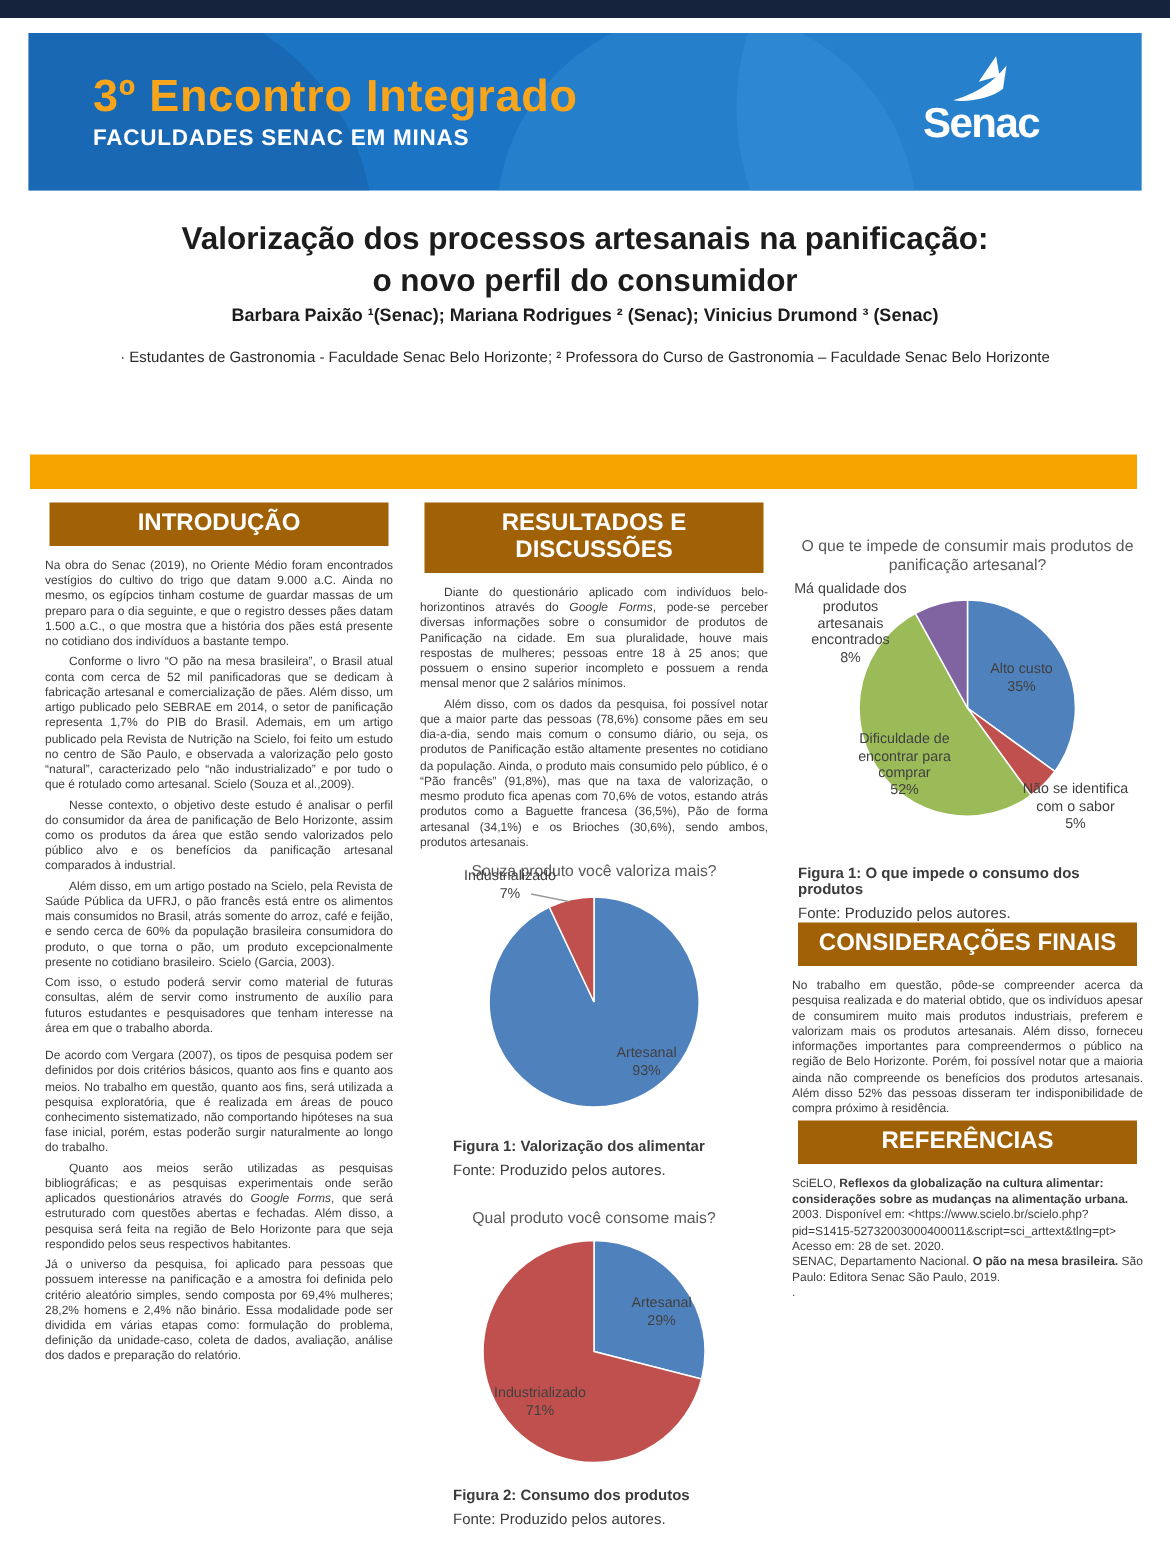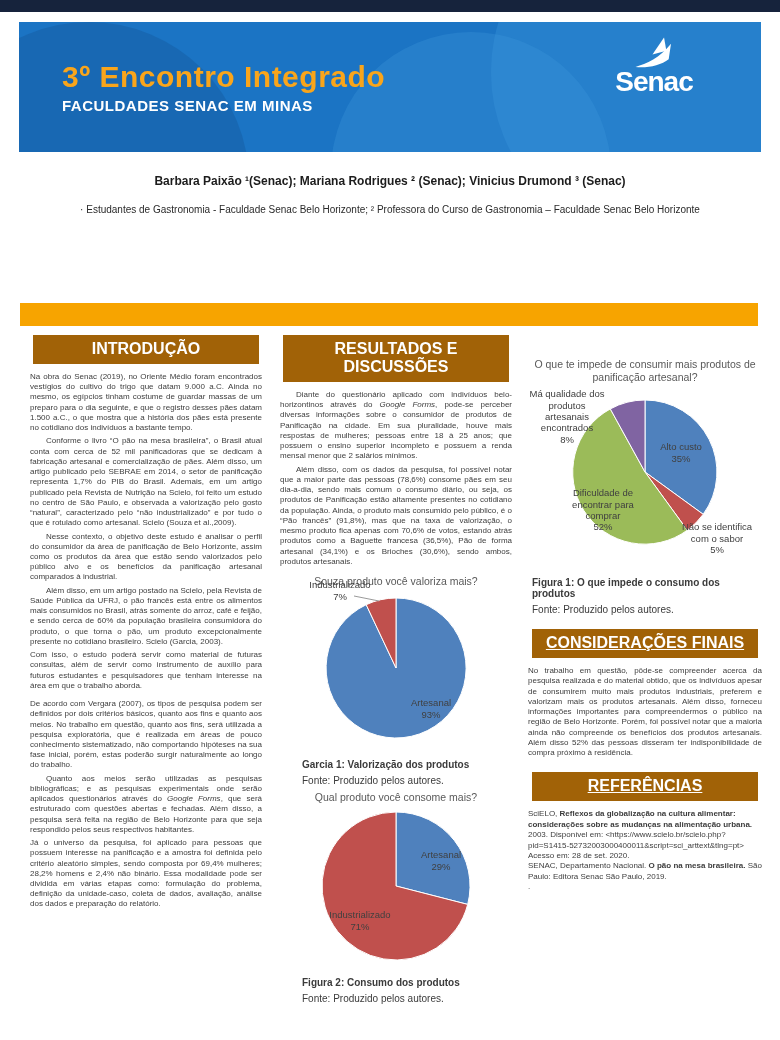--- a/index.html
+++ b/index.html
@@ -1,20 +1,20 @@
 <!DOCTYPE html>
 <html><head>
 <meta charset="utf-8">
 <style>
   html,body{margin:0;padding:0;background:#ffffff;}
   .poster{position:relative;width:780px;height:1040px;background:#ffffff;overflow:hidden;
           font-family:"Liberation Sans",sans-serif;color:#3d3d3d;}
   
   .top-strip{position:absolute;top:0;left:0;width:780px;height:12px;background:#16233c;}
-  .banner{position:absolute;top:22px;left:19px;width:742px;height:130px;background:#1b74c4;overflow:hidden;}
+  .banner{position:absolute;top:22px;left:19px;width:742px;height:105px;background:#1b74c4;overflow:hidden;}
   .banner .dec1{position:absolute;right:-70px;top:-120px;width:340px;height:340px;border-radius:50%;background:#2f8bd3;opacity:.55;}
   .banner .dec2{position:absolute;right:150px;bottom:-160px;width:280px;height:280px;border-radius:50%;background:#3b95da;opacity:.35;}
   .banner .dec3{position:absolute;left:-90px;bottom:-190px;width:320px;height:320px;border-radius:50%;background:#14589a;opacity:.4;}
   .banner-text{position:absolute;left:43px;top:50%;transform:translateY(-50%);}
   .banner-title{font-size:30px;font-weight:bold;color:#f9a51b;letter-spacing:.5px;line-height:1.05;}
   .banner-subtitle{font-size:15px;font-weight:bold;color:#ffffff;letter-spacing:.5px;margin-top:4px;}
   .logo{position:absolute;right:52px;top:14px;width:110px;text-align:center;}
   .logo svg{width:52px;height:34px;display:block;margin:0 auto -2px auto;}
   .logo-word{font-size:28px;font-weight:bold;color:#ffffff;letter-spacing:-1px;line-height:1;}
   
@@ -24,21 +24,21 @@
   .affiliation{font-size:10px;margin-top:16px;color:#2a2a2a;}
   .divider{position:absolute;top:303px;left:20px;width:738px;height:23px;background:#f7a400;}
   
   .col{position:absolute;top:335px;width:232px;}
   .col1{left:30px;}  .col2{left:280px;}  .col3{left:528px;width:234px;}
   .sec-header{background:#a16207;color:#ffffff;font-weight:bold;font-size:16px;text-align:center;
               padding:5px 0 6px 0;width:226px;margin:0 auto;}
   .sec-body{margin-top:8px;font-size:8px;line-height:1.28;text-align:justify;color:#3d3d3d;}
   .para{margin:0 0 3px 0;}
   .para.ind{text-indent:16px;}
-  .mt{margin-top:14px;text-decoration:underline;}
+  .mt{}
   
   .chart{margin-top:8px;}
   .chart-title{font-size:10.5px;color:#595959;text-align:center;line-height:1.25;margin-bottom:2px;}
   .pie-area{position:relative;width:232px;margin:0 auto;overflow:visible;}
   .pie-label{position:absolute;transform:translate(-50%,-50%);text-align:center;font-size:9.5px;
              line-height:1.2;color:#404040;white-space:nowrap;}
   .chart-caption{font-size:10px;font-weight:bold;color:#3b3b3b;margin-top:5px;}
   .chart-source{font-size:10px;color:#3b3b3b;margin-top:5px;}
   .c2pad{padding-left:22px;}
   .c3pad{padding-left:4px;}
@@ -66,21 +66,22 @@
       <svg viewBox="0 0 60 44">
         <path d="M6 40 C20 36 38 28 52 10 L49 30 C39 38 20 42 6 40 Z" fill="#ffffff"></path>
         <path d="M28 24 L43 2 L46 19 Z" fill="#ffffff"></path>
       </svg>
       <div class="logo-word">Senac</div>
     </div>
   </div>
 
   <div class="title-block">
     <div class="poster-title">
-      <br>
+      <span>Valorização dos processos artesanais na panificação:</span><br>
+      <span>o novo perfil do consumidor</span>
     </div>
     <div class="authors">Barbara Paixão ¹(Senac); Mariana Rodrigues ² (Senac); Vinicius Drumond ³ (Senac)</div>
     <div class="affiliation">· Estudantes de Gastronomia - Faculdade Senac Belo Horizonte; ² Professora do Curso de Gastronomia – Faculdade Senac Belo Horizonte</div>
   </div>
 
   <div class="divider"></div>
 
   <div class="col col1">
     <div class="sec-header">INTRODUÇÃO</div>
     <div class="sec-body">
@@ -104,25 +105,25 @@
         <p class="para ind">Além disso, com os dados da pesquisa, foi possível notar que a maior parte das pessoas (78,6%) consome pães em seu dia-a-dia, sendo mais comum o consumo diário, ou seja, os produtos de Panificação estão altamente presentes no cotidiano da população. Ainda, o produto mais consumido pelo público, é o “Pão francês” (91,8%), mas que na taxa de valorização, o mesmo produto fica apenas com 70,6% de votos, estando atrás produtos como a Baguette francesa (36,5%), Pão de forma artesanal (34,1%) e os Brioches (30,6%), sendo ambos, produtos artesanais.</p>
       </div>
 
     <div class="chart">
       <div class="chart-title">Souza produto você valoriza mais?</div>
       <div class="pie-area" style="height: 164px;"><svg width="232" height="164" viewBox="0 0 232 164">
             <path d="M116 78 L116.0 8.0 A70 70 0 1 1 86.2 14.7 Z" fill="#4F81BD" stroke="#ffffff" stroke-width="1"></path>
             <path d="M116 78 L86.2 14.7 A70 70 0 0 1 116.0 8.0 Z" fill="#C0504D" stroke="#ffffff" stroke-width="1"></path>
             <line x1="74" y1="6" x2="99" y2="11" stroke="#9a9a9a" stroke-width="1"></line>
           </svg><div class="pie-label" style="left: 151px; top: 118px;">Artesanal<br>93%</div><div class="pie-label" style="left: 60px; top: 0px;">Industrializado<br>7%</div></div>
-      <div class="chart-caption c2pad">Garcia 1: Valorização dos produtos</div>
+      <div class="chart-caption c2pad">Figura 1: Valorização dos alimentar</div>
       <div class="chart-source c2pad">Fonte:  Produzido pelos autores.</div>
     </div>
 
-    <div class="chart" style="margin-top:5px;">
+    <div class="chart" style="margin-top:20px;">
       <div class="chart-title">Qual produto você consome mais?</div>
       <div class="pie-area" style="height: 166px;"><svg width="232" height="166" viewBox="0 0 232 166">
             <path d="M116 80 L116.0 6.0 A74 74 0 0 1 187.7 98.4 Z" fill="#4F81BD" stroke="#ffffff" stroke-width="1"></path>
             <path d="M116 80 L187.7 98.4 A74 74 0 1 1 116.0 6.0 Z" fill="#C0504D" stroke="#ffffff" stroke-width="1"></path>
           </svg><div class="pie-label" style="left: 161px; top: 54px;">Artesanal<br>29%</div><div class="pie-label" style="left: 80px; top: 114px;">Industrializado<br>71%</div></div>
       <div class="chart-caption c2pad">Figura 2: Consumo dos produtos</div>
       <div class="chart-source c2pad">Fonte:  Produzido pelos autores.</div>
     </div>
   </div>
 

